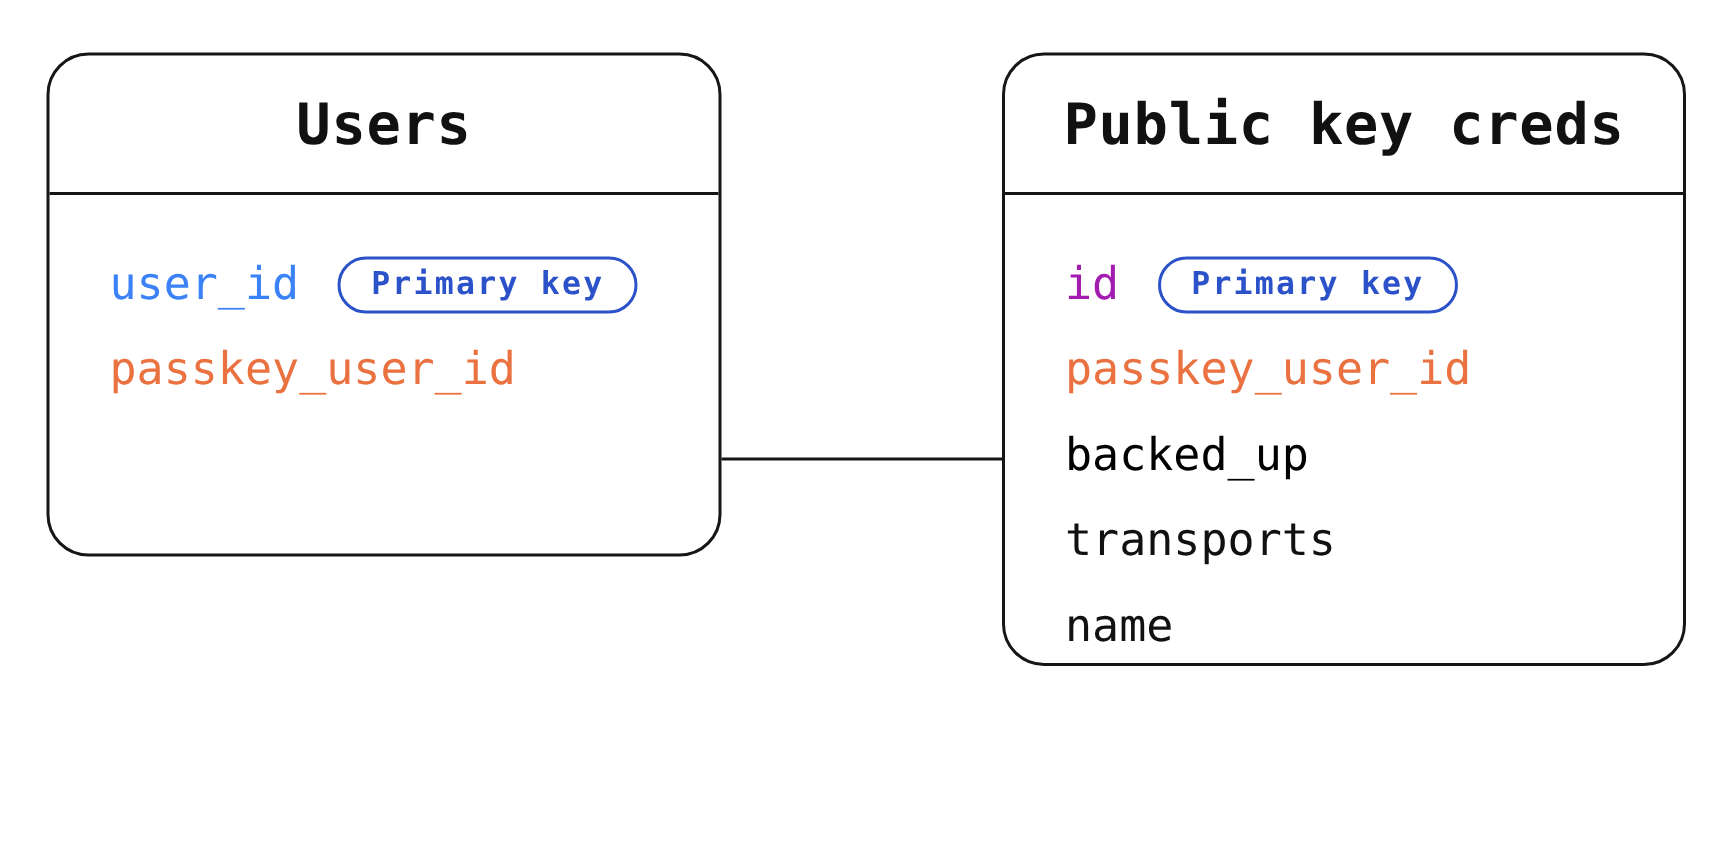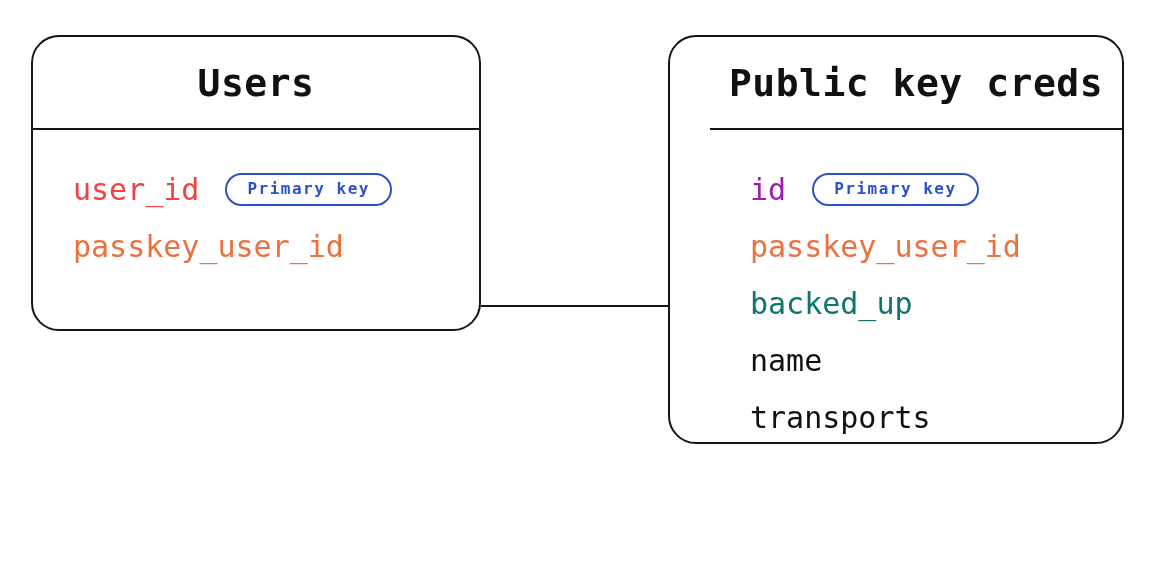--- a/index.html
+++ b/index.html
@@ -19,28 +19,27 @@
     position: absolute;
     box-sizing: border-box;
     background: #ffffff;
     border: 2px solid #161616;
     border-radius: 28px;
   }
   .er-table.users {
     left: 31px;
     top: 35px;
     width: 450px;
-    height: 296px;
+    height: 336px;
   }
   .er-table.creds {
     left: 668px;
     top: 35px;
     width: 456px;
     height: 409px;
-    padding-left: 40px;
   }
   .er-table-header {
     box-sizing: border-box;
     height: 93px;
     border-bottom: 2px solid #161616;
     display: flex;
     align-items: center;
     justify-content: center;
   }
   .er-table-title {
@@ -65,21 +64,21 @@
     color: #111111;
   }
   .pk-badge {
     display: inline-flex;
     align-items: center;
     justify-content: center;
     margin-left: 26px;
     padding: 4px 20px 6px 20px;
     border: 2px solid currentColor;
     border-radius: 999px;
-    font-size: 16px;
+    font-size: 21px;
     font-weight: bold;
     letter-spacing: 1.5px;
     white-space: nowrap;
   }
   .connector {
     position: absolute;
     left: 481px;
     top: 305px;
     width: 187px;
     height: 2px;
@@ -90,21 +89,21 @@
 <body>
 
 <div class="canvas">
 
   <div class="er-table users">
     <div class="er-table-header">
       <span class="er-table-title">Users</span>
     </div>
     <div class="er-table-body">
       <div class="field-row">
-        <span class="field-name" style="color: #ef4444;">user_id</span>
+        <span class="field-name" style="color: #3b82f6;">user_id</span>
         <span class="pk-badge" style="color: rgb(43, 82, 200);">Primary key</span>
       </div>
       <div class="field-row">
         <span class="field-name" style="color: rgb(234, 113, 64);">passkey_user_id</span>
       </div>
     </div>
   </div>
 
   <div class="connector"></div>
 
@@ -114,24 +113,24 @@
     </div>
     <div class="er-table-body">
       <div class="field-row">
         <span class="field-name" style="color: #a21caf;">id</span>
         <span class="pk-badge" style="color: rgb(43, 82, 200);">Primary key</span>
       </div>
       <div class="field-row">
         <span class="field-name" style="color: rgb(234, 113, 64);">passkey_user_id</span>
       </div>
       <div class="field-row">
-        <span class="field-name" style="color: #0f766e;">backed_up</span>
+        <span class="field-name" style="color: #000000;">backed_up</span>
+      </div>
+      <div class="field-row">
+        <span class="field-name" style="color: rgb(17, 17, 17);">transports</span>
       </div>
       <div class="field-row">
         <span class="field-name" style="color: rgb(17, 17, 17);">name</span>
-      </div>
-      <div class="field-row">
-        <span class="field-name" style="color: rgb(17, 17, 17);">transports</span>
       </div>
     </div>
   </div>
 
 </div>
 
 </body></html>

